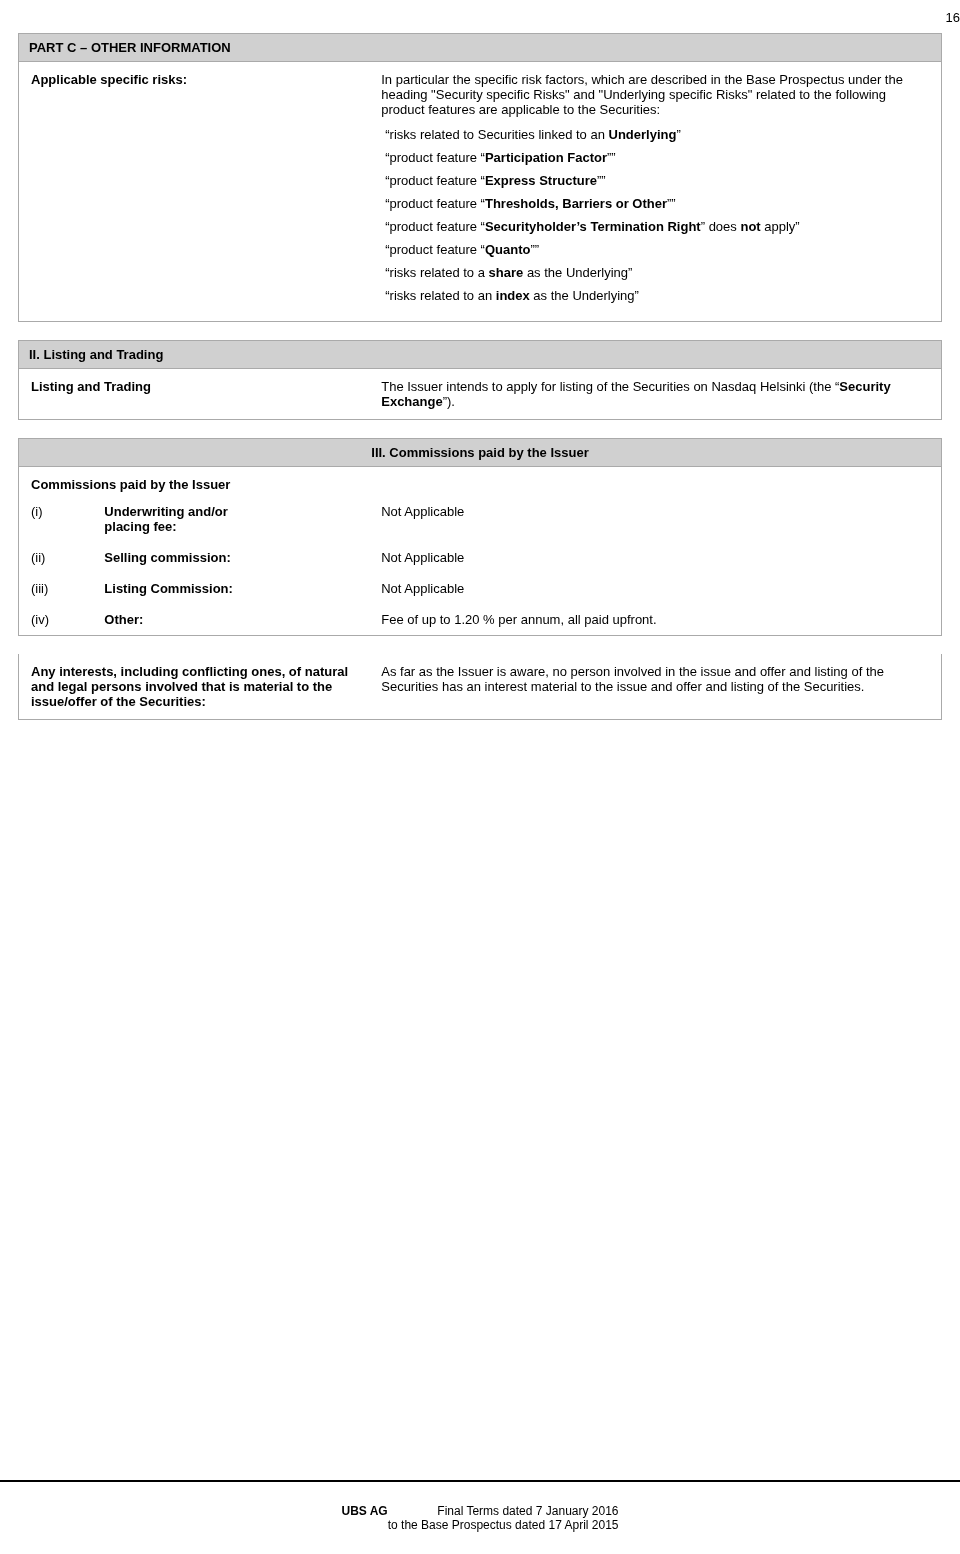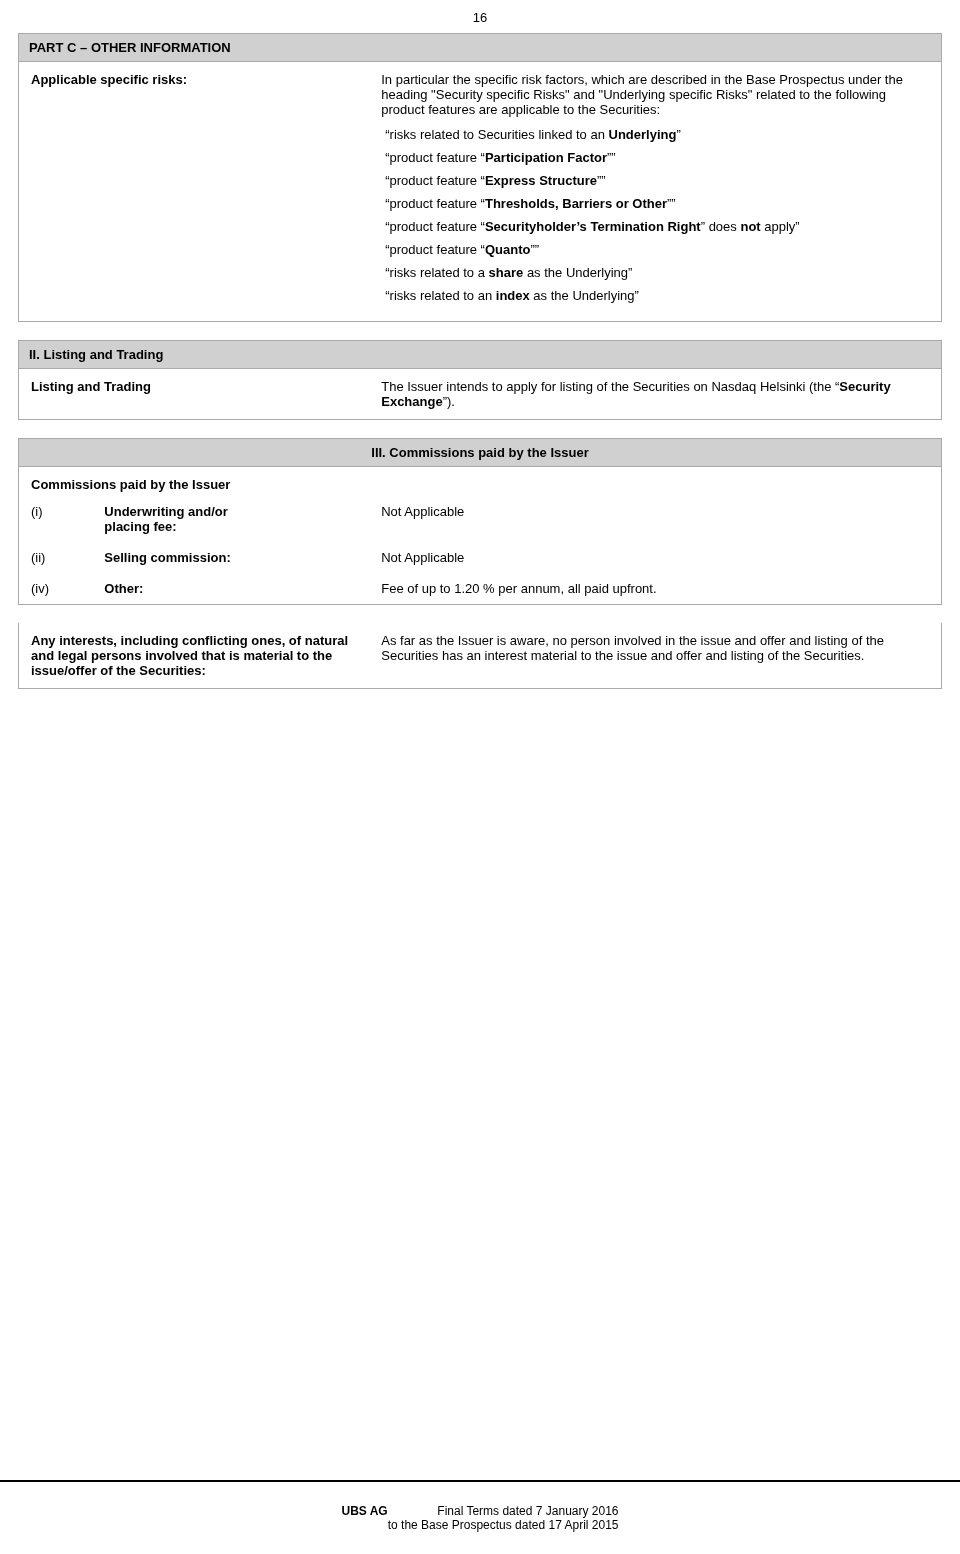--- a/index.html
+++ b/index.html
@@ -6,21 +6,21 @@
     body {
       font-family: Arial, sans-serif;
       font-size: 13px;
       background: #fff;
       color: #000;
       width: 960px;
       min-height: 1554px;
       position: relative;
     }
     .page-number {
-      text-align: center;
+      text-align: right;
       padding: 10px 0 8px 0;
       font-size: 13px;
     }
     .outer-wrapper {
       padding: 0 18px 60px 18px;
     }
     
     .section-header {
       background: #d0d0d0;
       border: 1px solid #aaa;
@@ -207,20 +207,25 @@
       <td class="num-col">(i)</td>
       <td class="label-col">Underwriting and/or<br>placing fee:</td>
       <td class="value-col">Not Applicable</td>
     </tr>
     <tr class="item-row">
       <td class="num-col">(ii)</td>
       <td class="label-col">Selling commission:</td>
       <td class="value-col">Not Applicable</td>
     </tr>
     <tr class="item-row">
+      <td class="num-col">(iii)</td>
+      <td class="label-col">Listing Commission:</td>
+      <td class="value-col">Not Applicable</td>
+    </tr>
+    <tr class="item-row">
       <td class="num-col">(iv)</td>
       <td class="label-col">Other:</td>
       <td class="value-col">Fee of up to 1.20&nbsp;% per annum, all paid upfront.</td>
     </tr>
   </tbody>
     </table>
 
   <table class="section-iv-table">
     <tbody>
         <tr>

